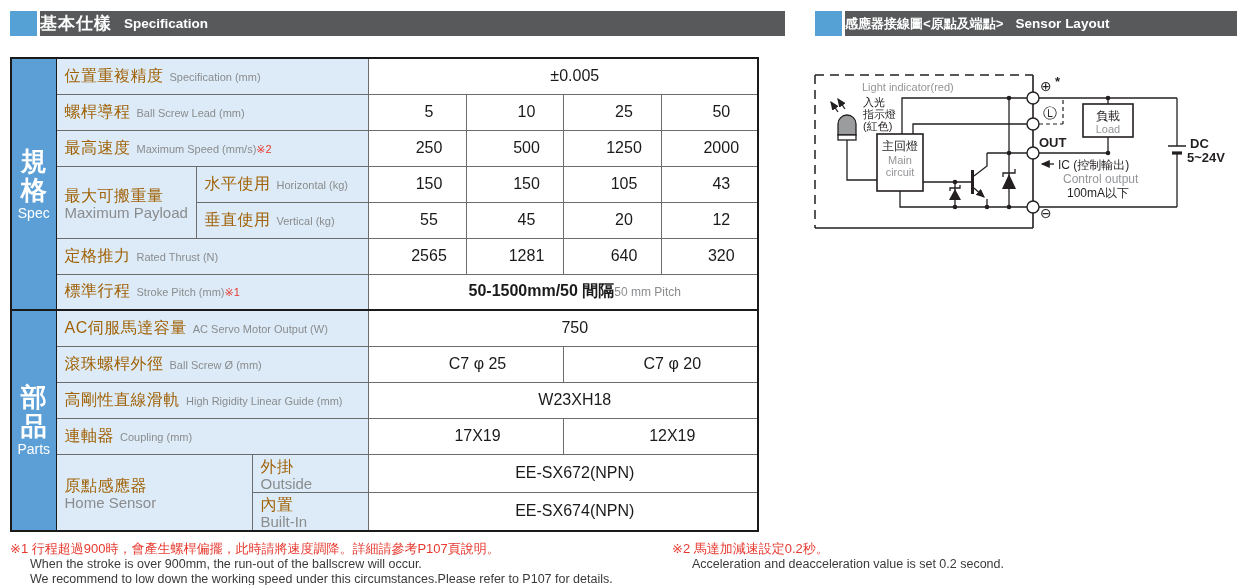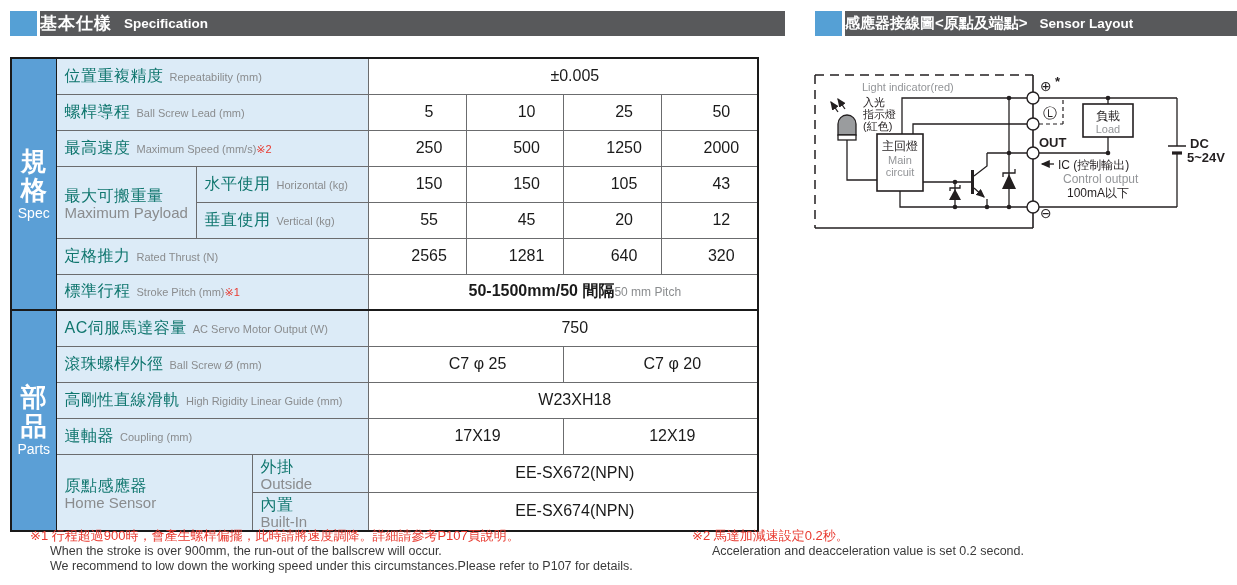--- a/index.html
+++ b/index.html
@@ -7,41 +7,41 @@
   body { position:relative; background:#ffffff; font-family:"Liberation Sans","DejaVu Sans",sans-serif; color:#231f20; overflow:hidden; }
 
   
   .hdr { position:absolute; display:flex; align-items:stretch; height:25px; }
   .hdr-left  { left:10px;  top:11px; width:775px; }
   .hdr-right { left:815px; top:11px; width:422px; }
   .hdr .sq  { width:27px; background:#55A0D5; margin-right:3px; }
   .hdr .bar { flex:1; background:#58595B; color:#fff; display:flex; align-items:center; }
   .hdr .zh  { font-size:17px; font-weight:bold; letter-spacing:1px; white-space:nowrap; }
   .hdr .en  { font-size:13.5px; font-weight:bold; margin-left:12px; white-space:nowrap; }
-  .hdr-right .zh { font-size:15px; letter-spacing:0; }
+  .hdr-right .zh { font-size:13px; letter-spacing:0;font-family:Liberation Mono, monospace; }
 
   
   table.spec { position:absolute; left:10px; top:57px; width:747px; border-collapse:collapse; table-layout:fixed; border:2.5px solid #1a1a1a; }
   .spec td { border:1px solid #6b6c6e; overflow:hidden; }
   .spec tr { height:36px; }
   .spec tr.sec-divider td { border-top:2.5px solid #1a1a1a; }
   .band { background:#5B9FD6; color:#fff; text-align:center; vertical-align:middle; border-right:1.5px solid #1a1a1a !important; }
   .band-ch { font-size:26px; font-weight:bold; line-height:29px; }
   .band-en { font-size:14px; line-height:17px; }
   .lbl { background:#DCEBF7; vertical-align:middle; padding:2px 4px 2px 8px; }
-  .lbl .zh { font-size:16px; color:#0f766e; letter-spacing:0.5px; }
+  .lbl .zh { font-size:16px; color:#a16207; letter-spacing:0.5px; }
   .lbl .en { font-size:11px; color:#8a8c8e; margin-left:6px; }
   .lbl .en2 { font-size:15px; color:#8a8c8e; display:block; line-height:12px; }
   .lbl .note { font-size:11px; color:#E8392F; }
   .val { background:#fff; text-align:center; vertical-align:middle; font-size:16px; color:#1a1a1a;padding-left:24px; }
   .val .vsub { font-size:12px; color:#8a8c8e; font-weight:normal; }
   .val .vbold { font-weight:bold; }
 
   
-  .fnote { position:absolute; top:528px;margin-left:20px; }
+  .fnote { position:absolute; top:541px; }
   .fn1 { left:10px; } .fn2 { left:672px; }
   .fn-red { color:#E8392F; font-size:13px; line-height:16px; }
   .fn-en  { color:#3a3a3a; font-size:12.5px; line-height:14.5px; margin-left:20px; }
 
   
   .diagram { position:absolute; left:807px; top:58px; }
   .w { stroke:#231f20; stroke-width:1.3; fill:none; }
   .w2 { stroke:#231f20; stroke-width:1.6; fill:none; }
   .dash { stroke:#231f20; stroke-width:1.5; fill:none; stroke-dasharray:9 6; }
   .dash2 { stroke:#231f20; stroke-width:1.2; fill:none; stroke-dasharray:4 3; }
@@ -81,21 +81,21 @@
       <col style="width:97px">
   </colgroup>
   <tbody>
       <tr>
     <td class="band" rowspan="7">
       <div class="band-ch">規</div>
       <div class="band-ch">格</div>
       <div class="band-en">Spec</div>
     </td>
     <td class="lbl" colspan="3">
-      <span class="zh">位置重複精度</span><span class="en">Repeatability (mm)</span>
+      <span class="zh">位置重複精度</span><span class="en">Specification (mm)</span>
     </td>
     <td class="val" colspan="4">±0.005</td>
   </tr>
   <tr>
     <td class="lbl" colspan="3">
       <span class="zh">螺桿導程</span><span class="en">Ball Screw Lead (mm)</span>
     </td>
     <td class="val">5</td>
     <td class="val">10</td>
     <td class="val">25</td>

